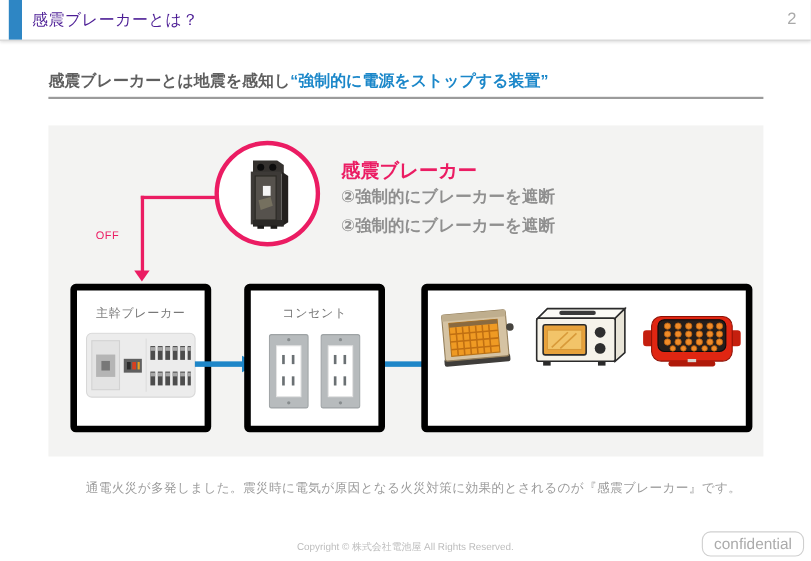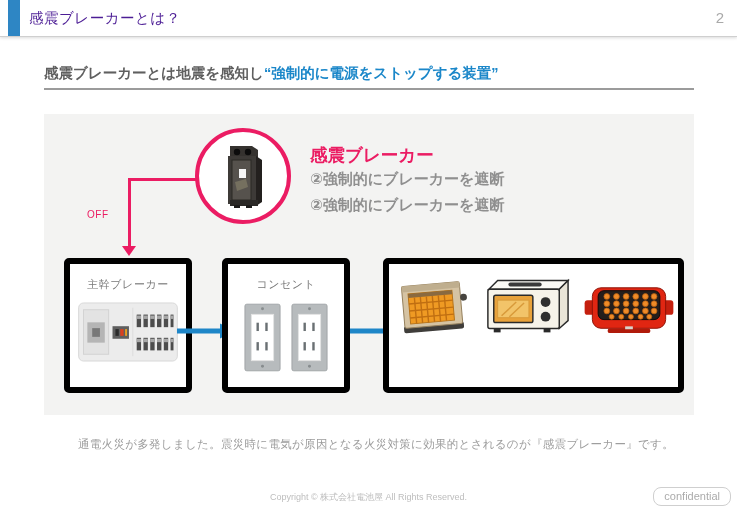--- a/index.html
+++ b/index.html
@@ -62,21 +62,21 @@
   .flow-arrow { position:absolute; top:208px; width:58px; height:18px; }
   .arrow1 { left:133px; }
   .arrow2 { left:306px; }
 
   
   .description { position:absolute; left:78px; top:433px; font-size:11.5px; color:#9c9c9c; line-height:22px; letter-spacing:.3px; }
 
   
   .copyright { position:absolute; left:0; right:0; bottom:6px; text-align:center; font-size:9px; color:#bdbdbd; }
   .conf-badge { position:absolute; right:6px; bottom:4px; border:1px solid #cfcfcf; border-radius:8px;
-                padding:2px 10px 3px; font-size:11px; color:#ababab; background:#fff; }
+                padding:2px 10px 3px; font-size:14px; color:#ababab; background:#fff; }
 </style>
 </head>
 <body>
 
 <div class="slide">
 
   <div class="header">
     <div class="accent-bar"></div>
     <div class="header-title">感震ブレーカーとは？</div>
     <div class="page-num">2</div>

